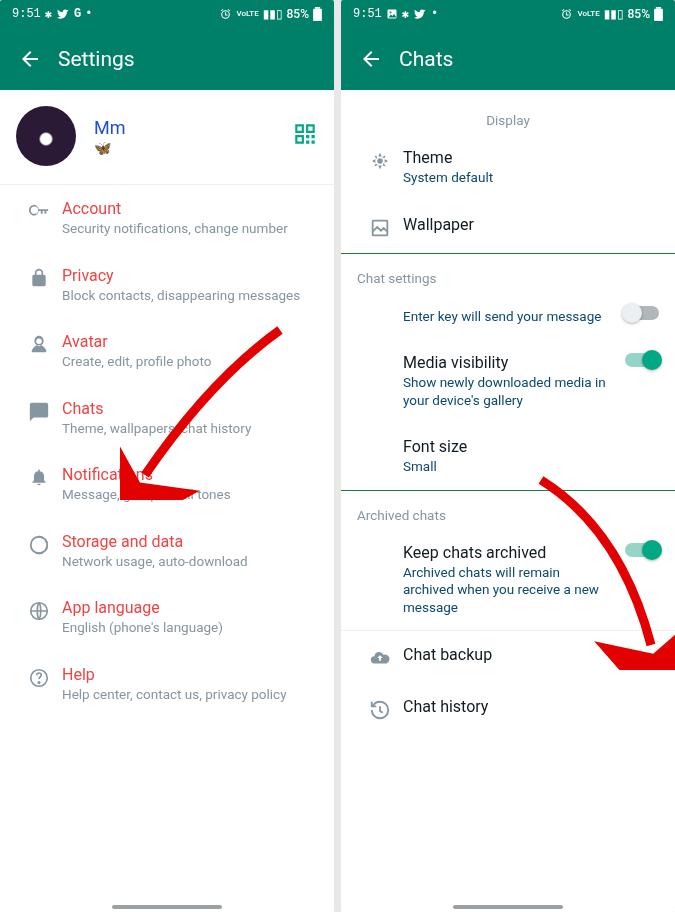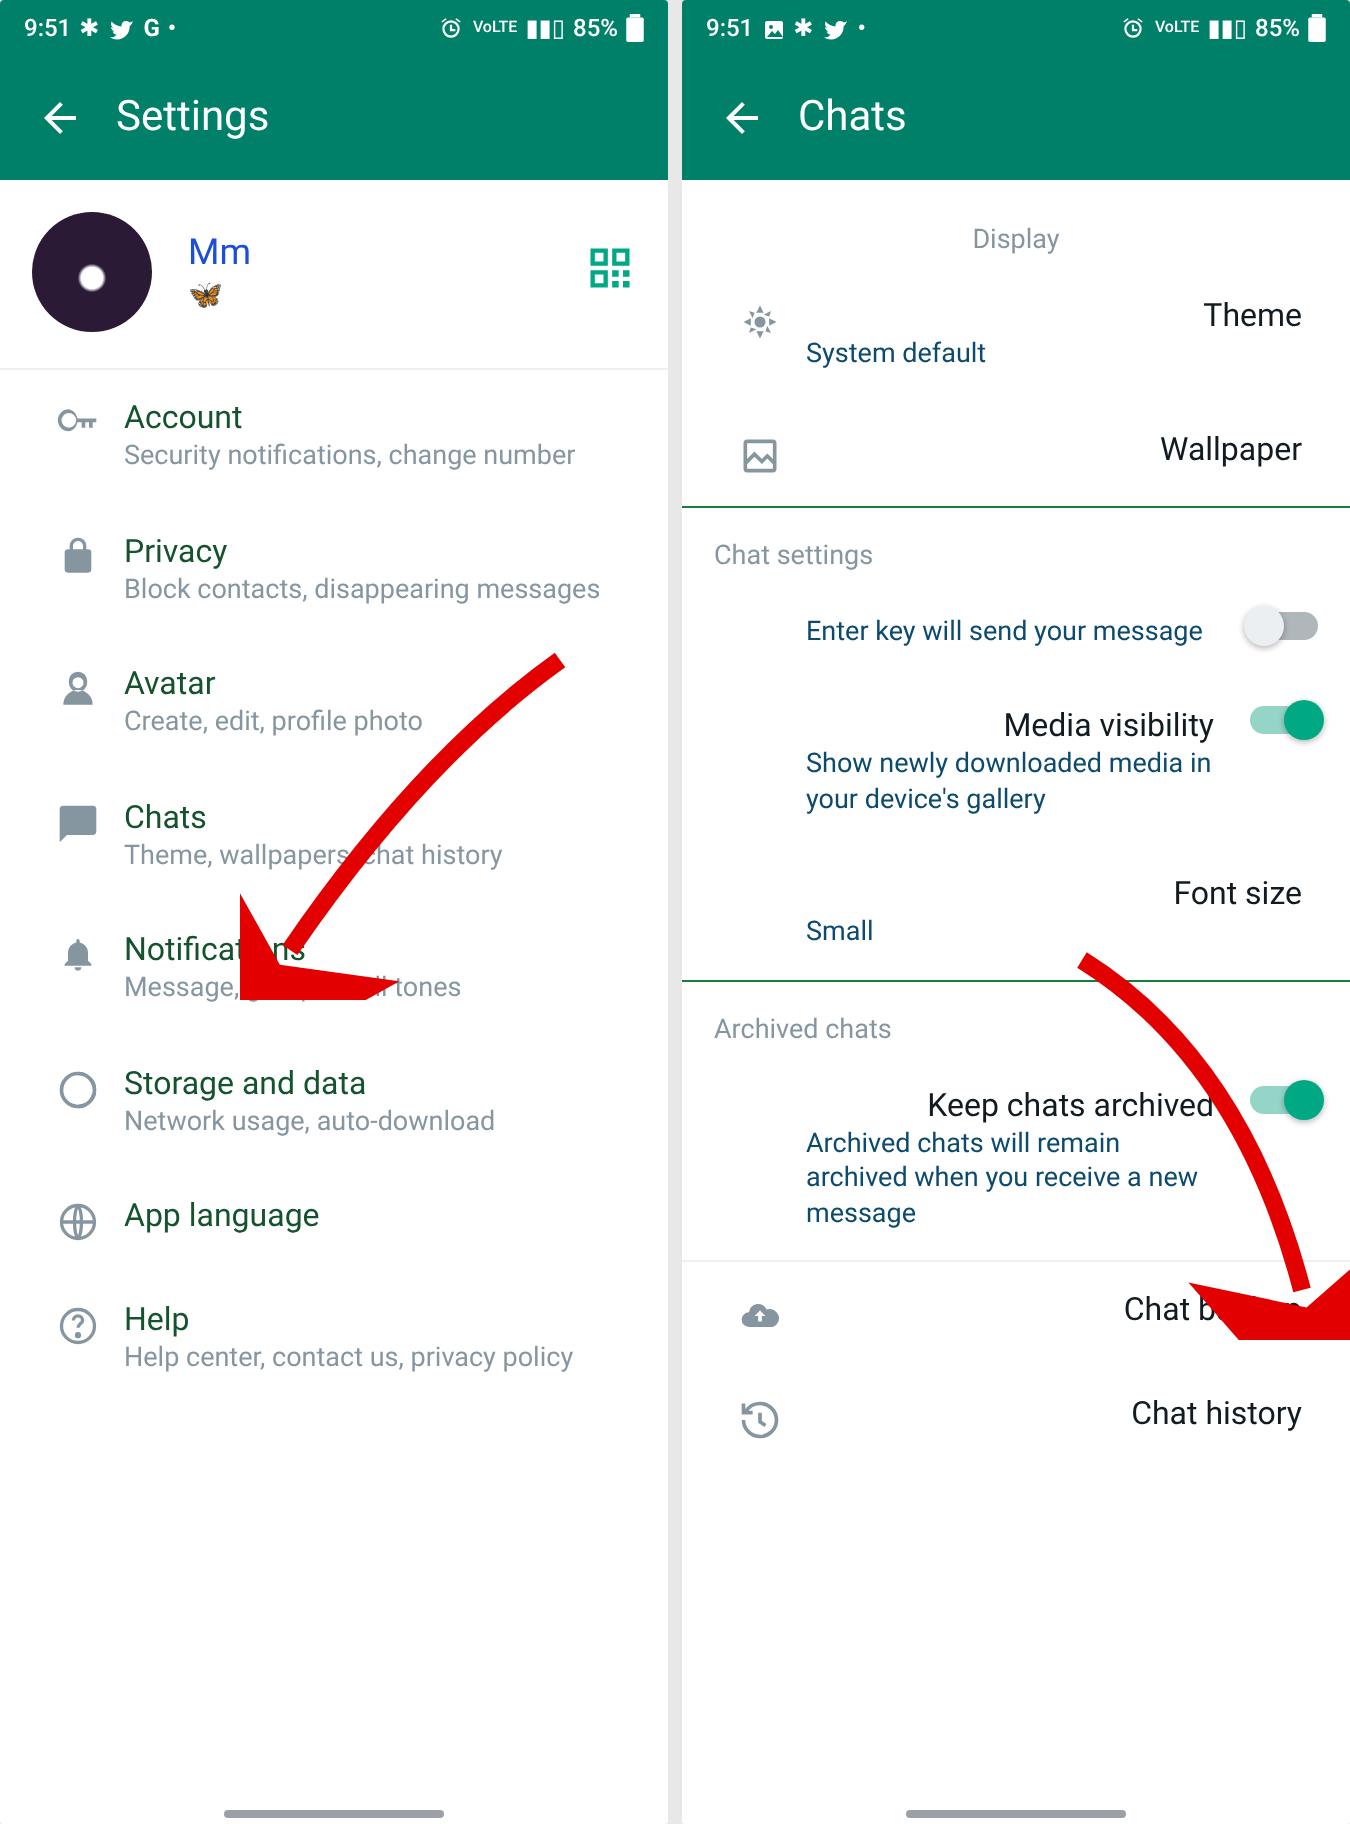--- a/index.html
+++ b/index.html
@@ -27,21 +27,21 @@
     height: 28px;
     background: #008069;
     color: #fff;
     display: flex;
     align-items: center;
     justify-content: space-between;
     padding: 0 12px;
     font-size: 12px;
     font-weight: 500;
   }
-  .status-left { display: flex; align-items: center; gap: 4px; }
+  .status-left { display: flex; align-items: center; gap: 4px; font-family: Liberation Mono, monospace; }
   .status-right { display: flex; align-items: center; gap: 4px; }
   .status-right svg, .status-left svg { vertical-align: middle; }
   .app-bar {
     height: 62px;
     background: #008069;
     color: #fff;
     display: flex;
     align-items: center;
     padding: 0 10px;
   }
@@ -94,21 +94,21 @@
     display: flex;
     justify-content: center;
     padding-top: 2px;
     color: #8696a0;
     flex-shrink: 0;
   }
   .settings-item .txt-col {
     flex: 1;
     padding-right: 10px;
   }
-  .item-title { font-size: 16px; color: #14532d; margin-bottom: 2px; }
+  .item-title { font-size: 16px; color: #ef4444; margin-bottom: 2px; }
   .item-sub { font-size: 13.5px; color: #8696a0; line-height: 1.3; }
   
   .section-header {
     font-size: 13.5px;
     color: #8696a0;
     padding: 16px 16px 6px 16px;
     border-top: 1px solid #15803d;
   }
   .section-header.first { border-top: none; padding-top: 22px; text-align: center; }
   .row {
@@ -120,21 +120,21 @@
     width: 46px;
     display: flex;
     justify-content: center;
     color: #8696a0;
     flex-shrink: 0;
     padding-top: 2px;
   }
   .row.no-icon .icon-col { width: 46px; }
   .row .txt-col { flex: 1; padding-right: 8px; }
   .row .ctrl-col { width: 44px; display: flex; align-items: center; justify-content: flex-end; }
-  .row-title { font-size: 16px; color: #111b21; text-align: right; }
+  .row-title { font-size: 16px; color: #111b21; }
   .row-sub { font-size: 13.5px; color: #0c4a6e; line-height: 1.3; margin-top: 2px; }
   
   .toggle {
     width: 34px; height: 14px;
     border-radius: 7px;
     position: relative;
   }
   .toggle .knob {
     width: 20px; height: 20px; border-radius: 50%;
     position: absolute; top: -3px;
@@ -278,20 +278,21 @@
     </div>
     <div class="settings-item">
       <div class="icon-col">
           <svg width="22" height="22" viewBox="0 0 24 24" fill="none" stroke="#8696a0" stroke-width="1.8">
             <circle cx="12" cy="12" r="9"></circle>
             <path d="M3 12h18M12 3c2.5 3 2.5 15 0 18M12 3c-2.5 3-2.5 15 0 18"></path>
           </svg>
         </div>
       <div class="txt-col">
           <div class="item-title">App language</div>
+          <div class="item-sub">English (phone's language)</div>
         </div>
     </div>
     <div class="settings-item">
       <div class="icon-col">
           <svg width="22" height="22" viewBox="0 0 24 24" fill="none" stroke="#8696a0" stroke-width="1.8">
             <circle cx="12" cy="12" r="9"></circle>
             <path d="M9.5 9a2.5 2.5 0 015 0c0 1.5-2.5 2-2.5 4"></path>
             <circle cx="12" cy="17" r=".8" fill="#8696a0"></circle>
           </svg>
         </div>

